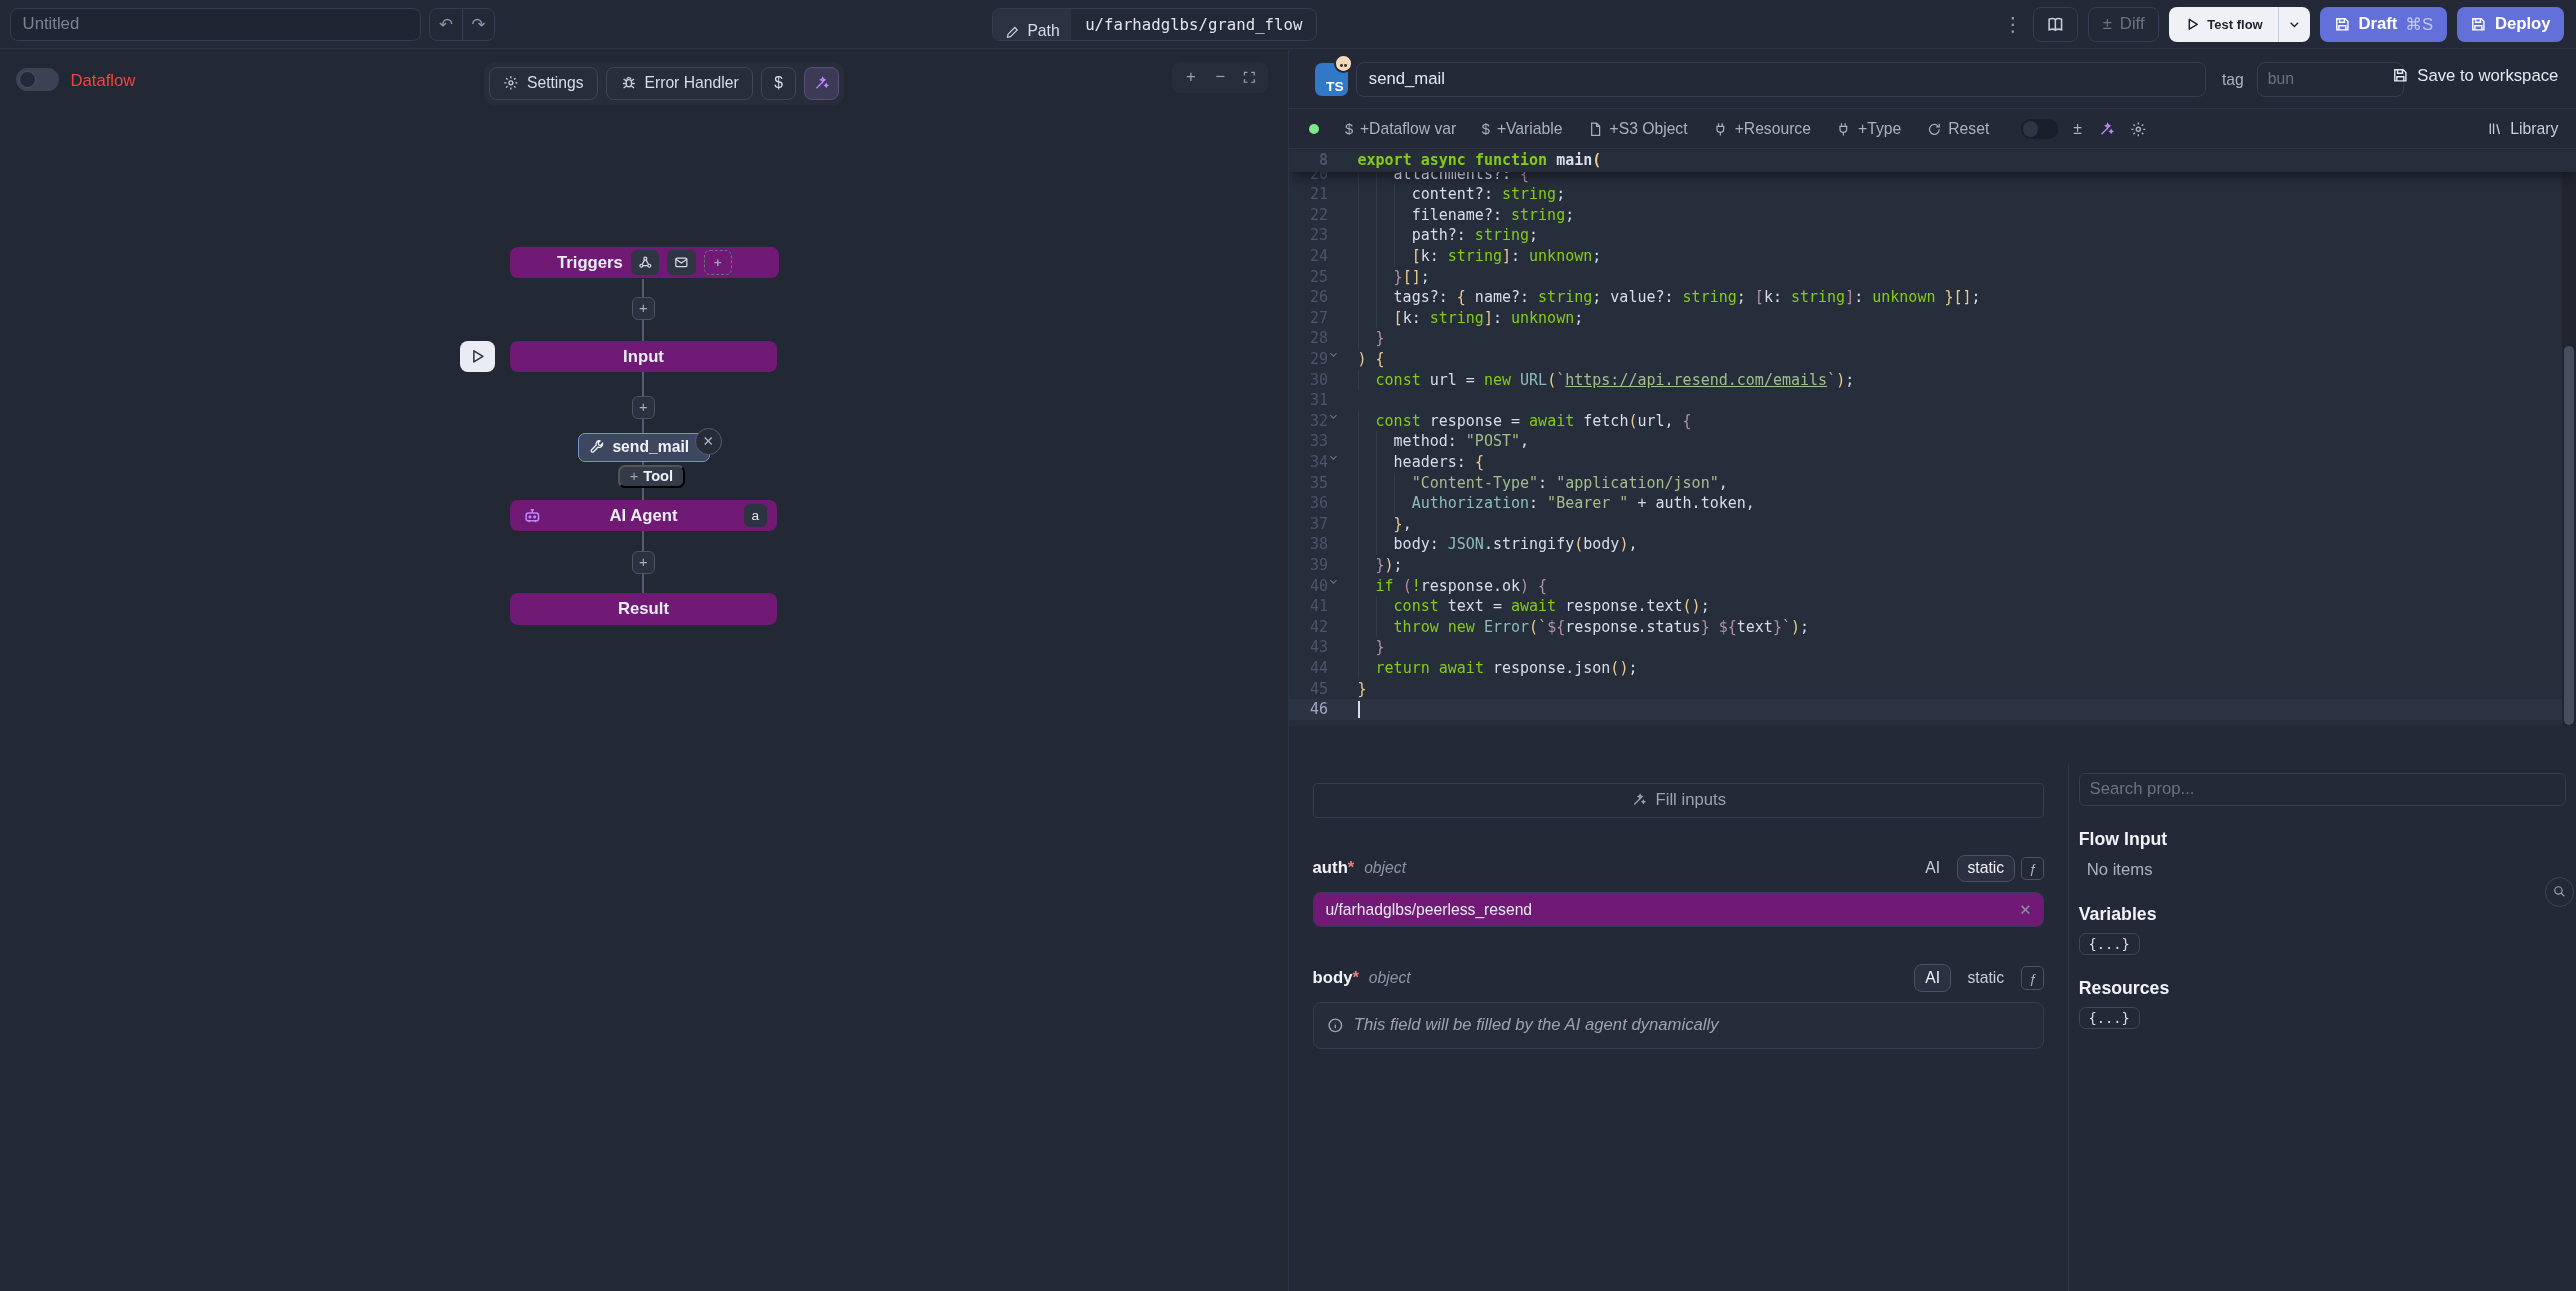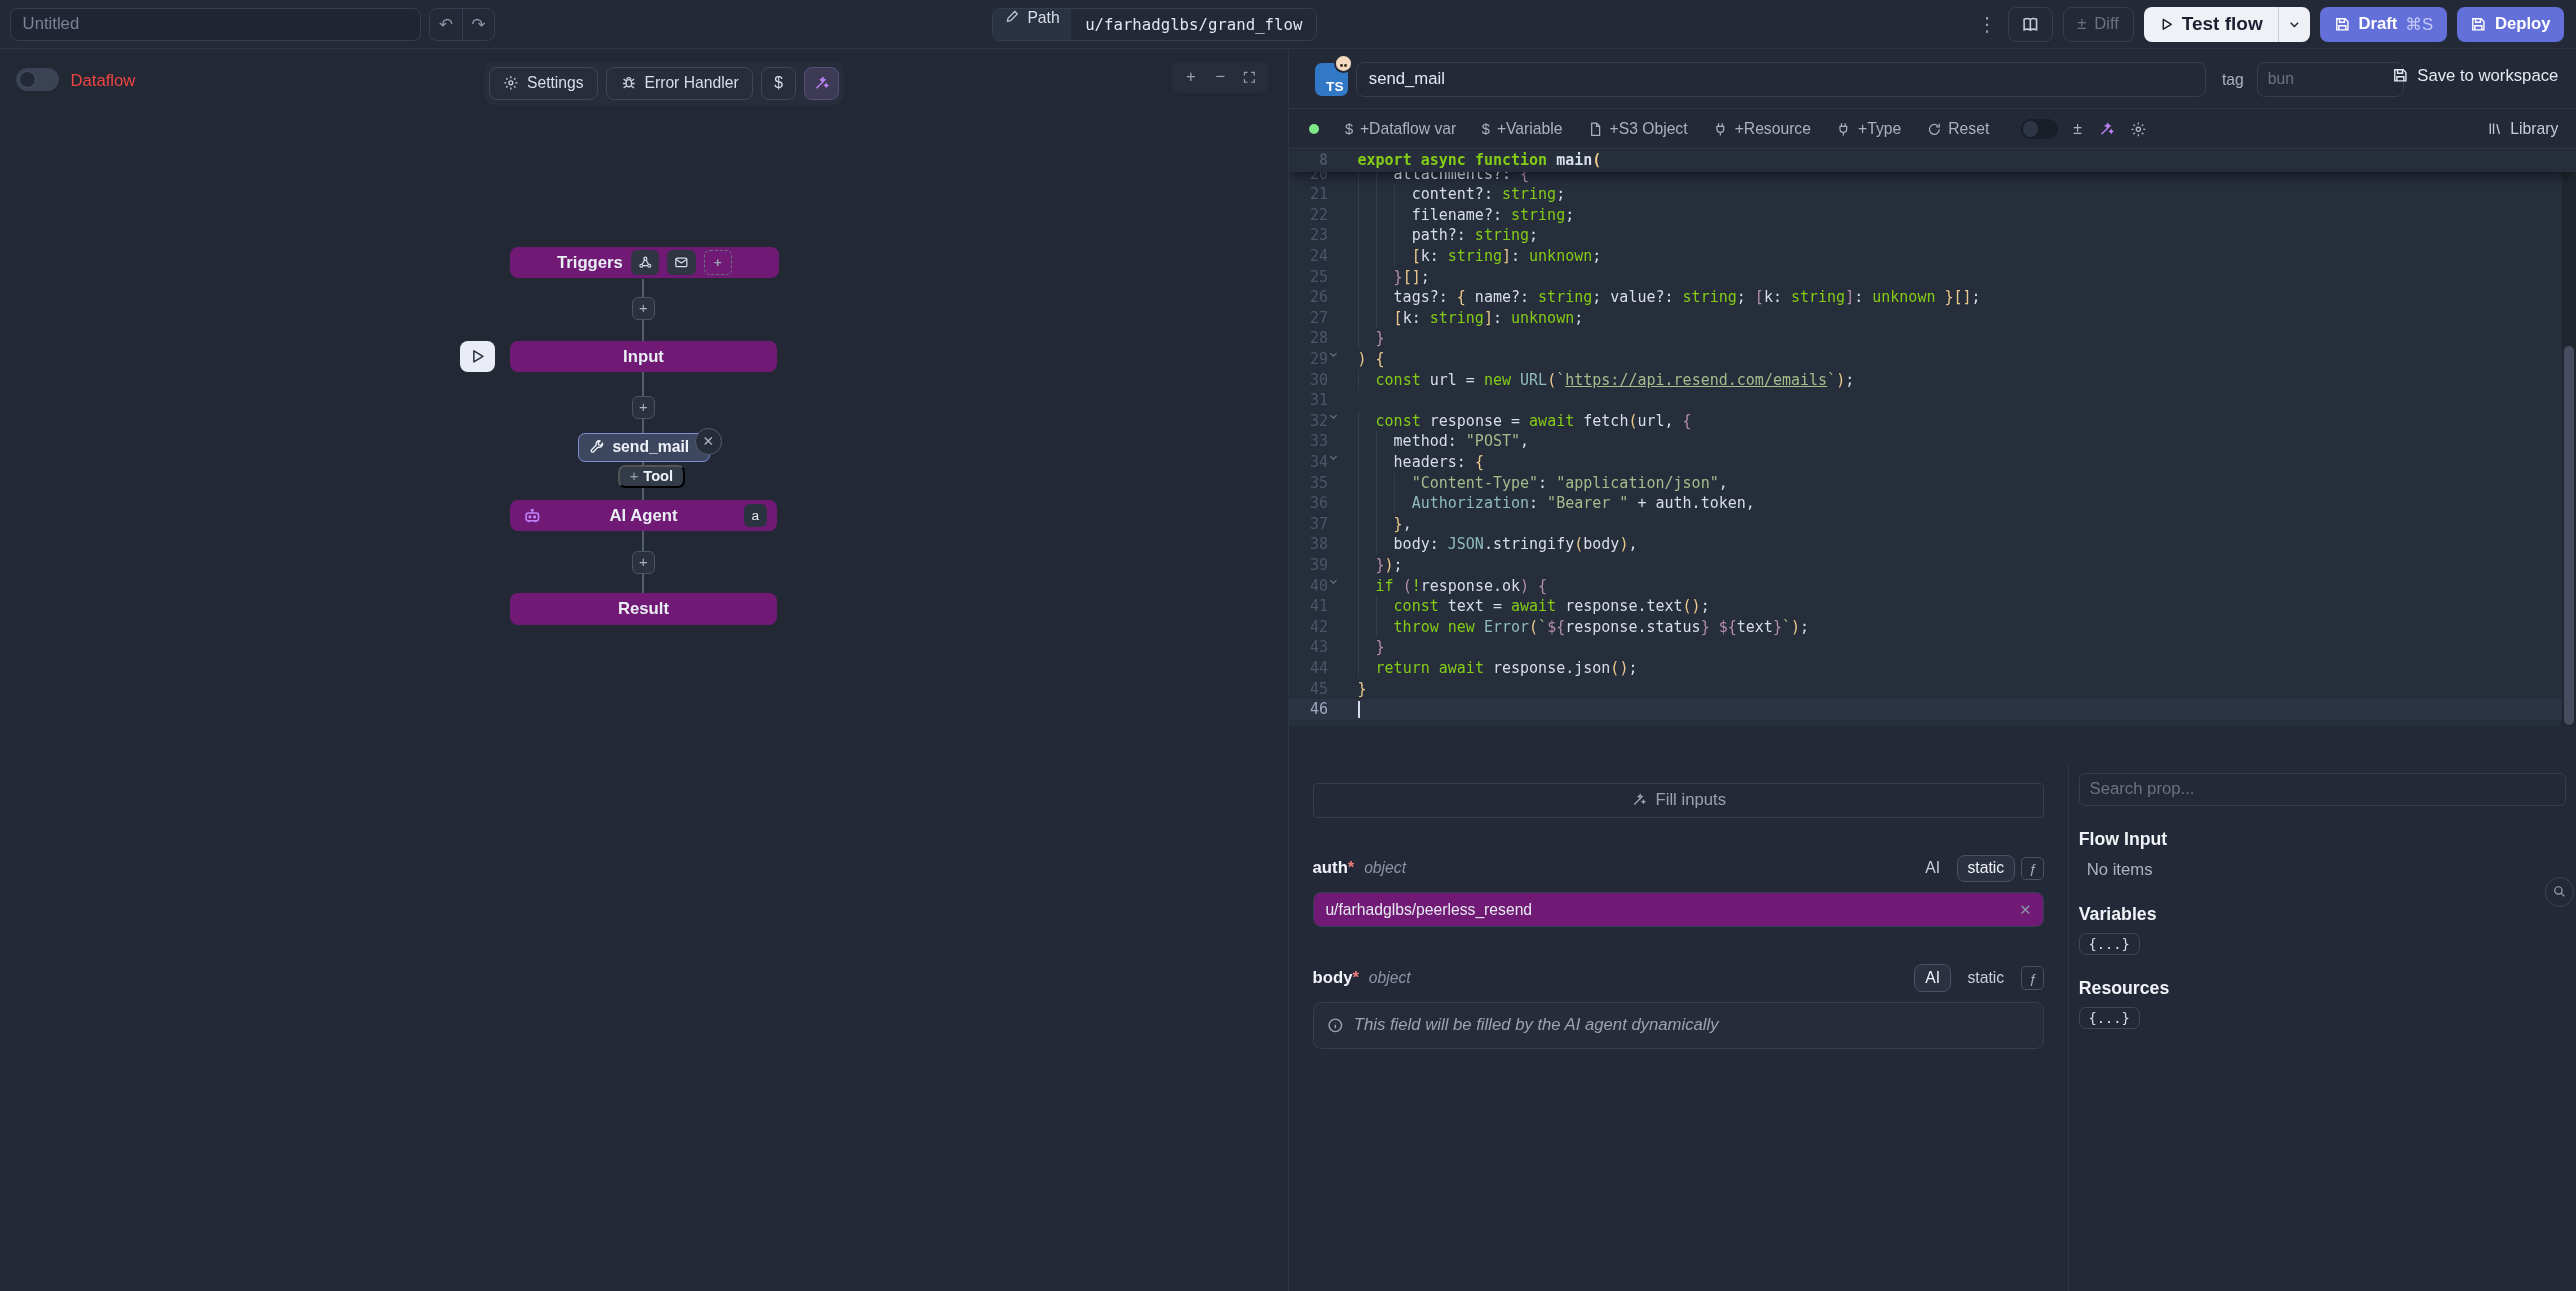--- a/index.html
+++ b/index.html
@@ -8,29 +8,29 @@
   svg{ display:block; }
 
   
   .topbar{ position:absolute; left:0; top:0; width:2576px; height:49px; background:#232936; border-bottom:1px solid #2d3444; display:flex; align-items:center; }
   .flow-name{ position:absolute; left:9.8px; top:7.9px; width:411px; height:33px; background:#1f2532; border:1px solid #353d50; border-radius:7.9px; color:#c8ceda; font-size:16.7px; padding:0 11.8px; outline:none; }
   .flow-name::placeholder{ color:#7a8396; }
   .undoredo{ position:absolute; left:429px; top:7.9px; display:flex; border:1px solid #353d50; border-radius:7.9px; overflow:hidden; }
   .undoredo button{ width:32px; height:31px; background:transparent; border:none; color:#8b93a5; font-size:16.7px; cursor:pointer; }
   .undoredo button + button{ border-left:1px solid #353d50; }
   .path-group{ position:absolute; left:992px; top:7.9px; height:33px; display:flex; align-items:center; border:1px solid #353d50; border-radius:7.9px; overflow:hidden; }
-  .path-chip{ display:flex; align-items:flex-start; gap:7.9px; background:#2b3242; height:100%; padding:0 11.8px; color:#d8dee9; font-size:15.7px; }
+  .path-chip{ display:flex; align-items:flex-end; gap:7.9px; background:#2b3242; height:100%; padding:0 11.8px; color:#d8dee9; font-size:15.7px; }
   .path-value{ padding:0 13.7px; font-family:"DejaVu Sans Mono",monospace; font-size:15.7px; color:#e2e6ee; }
   .tb-right{ position:absolute; right:11.8px; top:6.9px; display:flex; align-items:center; gap:9.8px; }
   .kebab{ color:#9ca3af; font-size:19.6px; background:none; border:none; width:21.6px; cursor:pointer; }
   .btn{ display:flex; align-items:center; gap:7.9px; height:35px; border-radius:7.9px; border:1px solid #353d50; background:transparent; color:#d8dee9; font-size:16.7px; padding:0 13.7px; cursor:pointer; }
   .btn.icon-only{ width:45px; justify-content:center; padding:0; }
   .btn.disabled{ color:#6b7280; }
   .split{ display:flex; height:35px; border-radius:7.9px; overflow:hidden; background:#eff1f6; }
-  .split .main{ display:flex; align-items:center; gap:7.9px; padding:0 15.7px; color:#1b2130; font-size:19px; font-weight:bold; background:none; border:none; cursor:pointer; }
+  .split .main{ display:flex; align-items:center; gap:7.9px; padding:0 15.7px; color:#1b2130; font-size:13px; font-weight:bold; background:none; border:none; cursor:pointer; }
   .split .chev{ width:32px; display:flex; align-items:center; justify-content:center; background:none; border:none; border-left:1px solid #c6ccd9; cursor:pointer; }
   .btn.primary{ background:#6470da; border:none; color:#fff; font-weight:bold; }
   .btn.primary .kbd{ color:#c3c9f2; font-weight:normal; }
 
   
   .canvas{ position:absolute; left:0; top:50px; width:1288px; height:1241px; background:#222834; }
   .canvas-head{ position:absolute; left:0; top:9.8px; width:100%; height:47px; }
   .dataflow{ position:absolute; left:15.7px; top:7.9px; display:flex; align-items:flex-end; gap:11.8px; font-size:16.7px; color:#ef4444; }
   .toggle{ width:43px; height:23.6px; border-radius:11.8px; background:#3a4254; position:relative; cursor:pointer; }
   .toggle .knob{ position:absolute; left:2.9px; top:2.9px; width:17.7px; height:17.7px; border-radius:50%; background:#232936; border:1px solid #4a5366; }

